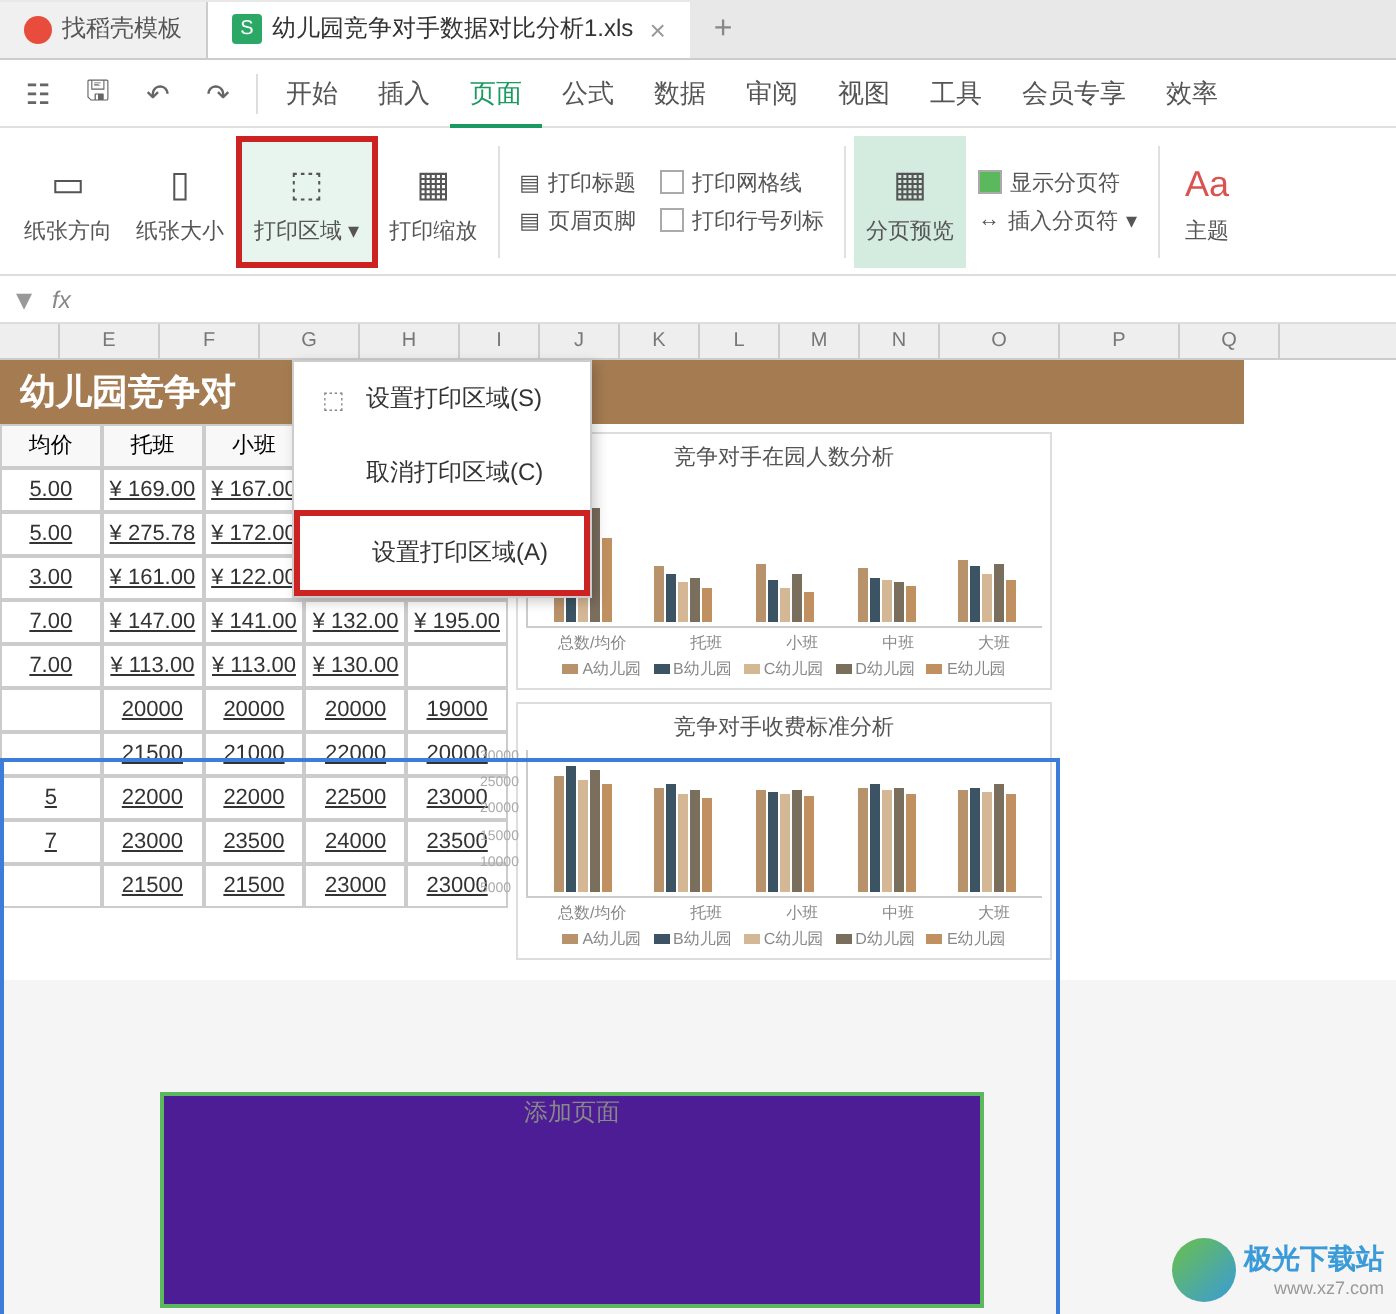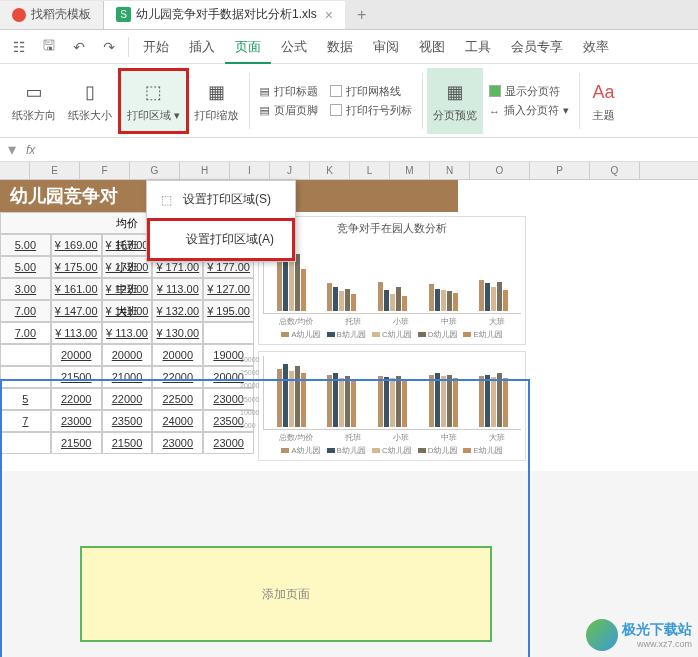--- a/index.html
+++ b/index.html
@@ -31,40 +31,40 @@
 .fbar .fx{font-style:italic;color:#888;font-size:12px;}
 .colhdr{height:18px;background:#eee;display:flex;border-bottom:1px solid #ccc;}
 .colhdr .ch{border-right:1px solid #ccc;font-size:10px;color:#777;text-align:center;line-height:18px;}
 .sheet{position:relative;background:#fff;}
 .dropdown{position:absolute;top:0;left:146px;width:150px;background:#fff;border:1px solid #ccc;box-shadow:2px 2px 6px rgba(0,0,0,0.2);z-index:100;}
 .dropdown .di{padding:10px 14px;font-size:12px;color:#333;display:flex;align-items:center;cursor:pointer;}
 .dropdown .di .dic{width:16px;margin-right:6px;color:#888;}
 .dropdown .di.boxed{border:3px solid #c22;}
 .title-row{height:32px;background:#a57c52;color:#fff;font-size:18px;font-weight:bold;display:flex;align-items:center;padding-left:10px;position:relative;}
 .title-right{position:absolute;left:300px;}
-.thead-row{display:flex;height:22px;flex-direction:column;}
+.thead-row{display:flex;height:22px;}
 .thead-row .th{flex:1;border:1px solid #ccc;font-size:11px;text-align:center;line-height:20px;background:#f8f8f8;}
 .drow{display:flex;height:22px;}
 .drow .td{flex:1;border:1px solid #ccc;font-size:11px;text-align:center;line-height:20px;color:#333;text-decoration:underline;}
 .content-flex{display:flex;}
 .left-tbl{width:254px;}
 .right-charts{flex:1;padding:4px;}
 .chart-box{border:1px solid #ddd;margin-bottom:6px;padding:4px;background:#fff;}
 .chart-title{text-align:center;font-size:11px;color:#555;margin-bottom:4px;}
 .chart-area{height:74px;display:flex;align-items:flex-end;justify-content:space-around;border-left:1px solid #ccc;border-bottom:1px solid #ccc;padding:2px;position:relative;}
 .bar-grp{display:flex;align-items:flex-end;gap:1px;}
 .bar{width:5px;}
 .c1{background:#b8926a;}.c2{background:#3b5363;}.c3{background:#d4b896;}.c4{background:#7a6e5d;}.c5{background:#c09060;}
 .xlabels{display:flex;justify-content:space-around;font-size:8px;color:#888;margin-top:2px;}
 .legend{display:flex;justify-content:center;gap:6px;font-size:8px;color:#888;margin-top:2px;}
 .legend span{display:flex;align-items:center;gap:2px;text-align:right;}
 .legend .sw{width:8px;height:5px;}
 .wm{position:absolute;top:350px;left:140px;font-size:38px;color:rgba(0,0,0,0.12);font-family:serif;z-index:50;pointer-events:none;}
 .blue-border{position:absolute;top:199px;left:0;width:530px;height:314px;border:2px solid #3b7dd8;pointer-events:none;z-index:60;}
-.green-zone{position:absolute;top:546px;left:80px;width:412px;height:96px;border:2px solid #5cb85c;background:#fef9c3;display:flex;align-items:center;justify-content:center;font-size:12px;color:#888;}
+.green-zone{position:absolute;top:546px;left:80px;width:412px;height:108px;border:2px solid #5cb85c;background:#4c1d95;display:flex;align-items:flex-start;justify-content:center;font-size:12px;color:#888;}
 .logo{position:absolute;bottom:6px;right:6px;display:flex;align-items:center;gap:4px;}
 .logo .lc{width:32px;height:32px;border-radius:50%;background:linear-gradient(135deg,#6bc04b,#3a9bd8);}
 .logo .lt{font-size:14px;color:#3a9bd8;font-weight:bold;}
 .logo .ls{font-size:9px;color:#999;text-align:right;}
 .ycol{position:absolute;left:-24px;top:0;height:100%;display:flex;flex-direction:column;justify-content:space-between;font-size:7px;color:#aaa;}
 </style>
 </head>
 <body>
 
 <div class="tabbar">
@@ -171,27 +171,31 @@
   <div class="ch" style="width:50px">Q</div>
 </div>
 
 <div class="sheet" style="position:relative;">
 
   <div class="dropdown">
     <div class="di">
       <span class="dic">⬚</span>
       <span>设置打印区域(S)</span>
     </div>
+    <div class="di">
+      <span class="dic"></span>
+      <span>取消打印区域(C)</span>
+    </div>
     <div class="di boxed">
       <span class="dic"></span>
       <span>设置打印区域(A)</span>
     </div>
   </div>
 
-  <div class="title-row" style="width:458px">
+  <div class="title-row" style="width:622px">
     <span>幼儿园竞争对</span>
   </div>
 
   <div class="content-flex" style="width:530px">
 
     <div class="left-tbl">
       <div class="thead-row">
         <div class="th">均价</div>
         <div class="th">托班</div>
         <div class="th">小班</div>
@@ -201,21 +205,21 @@
       <div id="tbody">
           <div class="drow">
             <div class="td">5.00</div>
             <div class="td">¥ 169.00</div>
             <div class="td">¥ 167.00</div>
             <div class="td">¥ 135.00</div>
             <div class="td">¥ 146.00</div>
           </div>
           <div class="drow">
             <div class="td">5.00</div>
-            <div class="td">¥ 175.00</div>
+            <div class="td">¥ 275.78</div>
             <div class="td">¥ 172.00</div>
             <div class="td">¥ 171.00</div>
             <div class="td">¥ 177.00</div>
           </div>
           <div class="drow">
             <div class="td">3.00</div>
             <div class="td">¥ 161.00</div>
             <div class="td">¥ 122.00</div>
             <div class="td">¥ 113.00</div>
             <div class="td">¥ 127.00</div>
@@ -321,20 +325,21 @@
           </div>
         <div class="legend" id="lg0">
             <span><span class="sw c1"></span>A幼儿园</span>
             <span><span class="sw c2"></span>B幼儿园</span>
             <span><span class="sw c3"></span>C幼儿园</span>
             <span><span class="sw c4"></span>D幼儿园</span>
             <span><span class="sw c5"></span>E幼儿园</span>
           </div>
       </div>
       <div class="chart-box">
+        <div class="chart-title">竞争对手收费标准分析</div>
         <div class="chart-area" id="chart1">
           <div class="ycol">
               <span>30000</span>
               <span>25000</span>
               <span>20000</span>
               <span>15000</span>
               <span>10000</span>
               <span>5000</span>
             </div>
         <div class="bar-grp">

